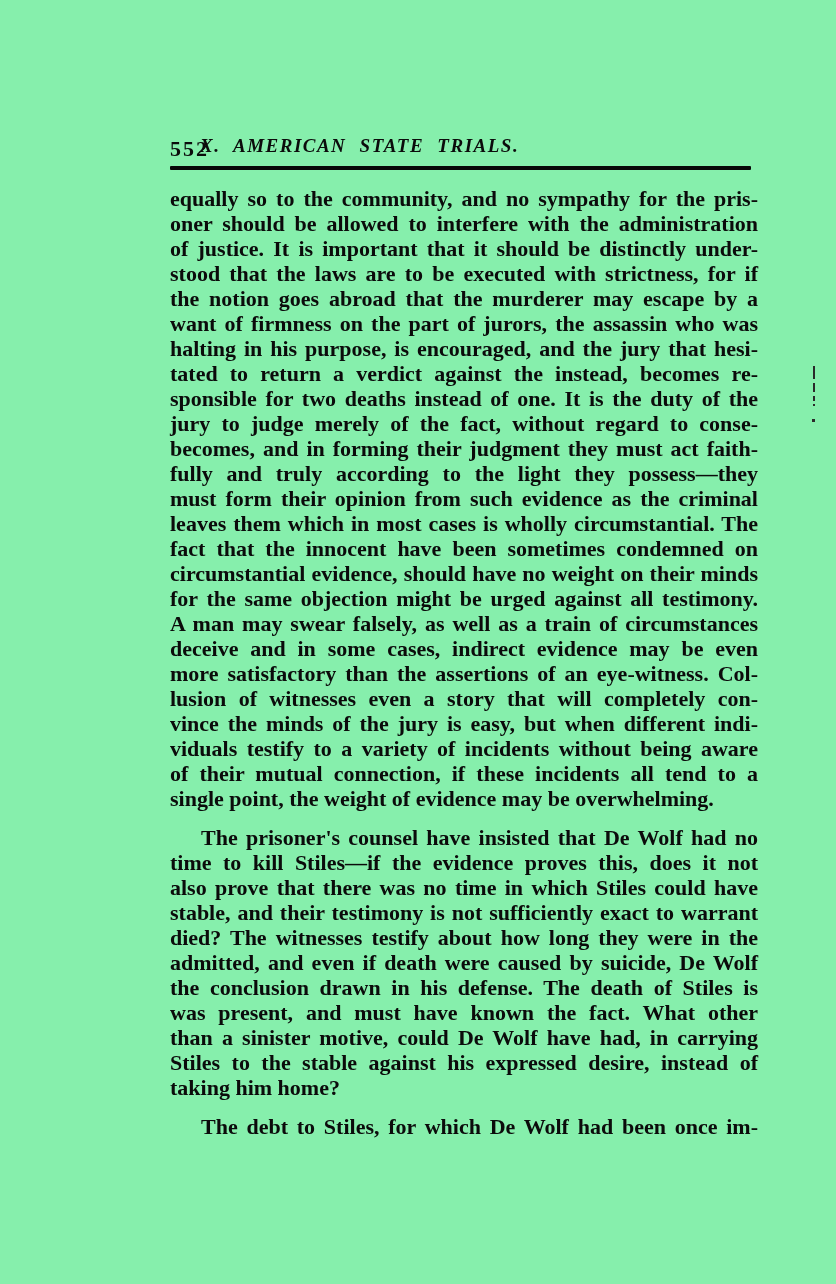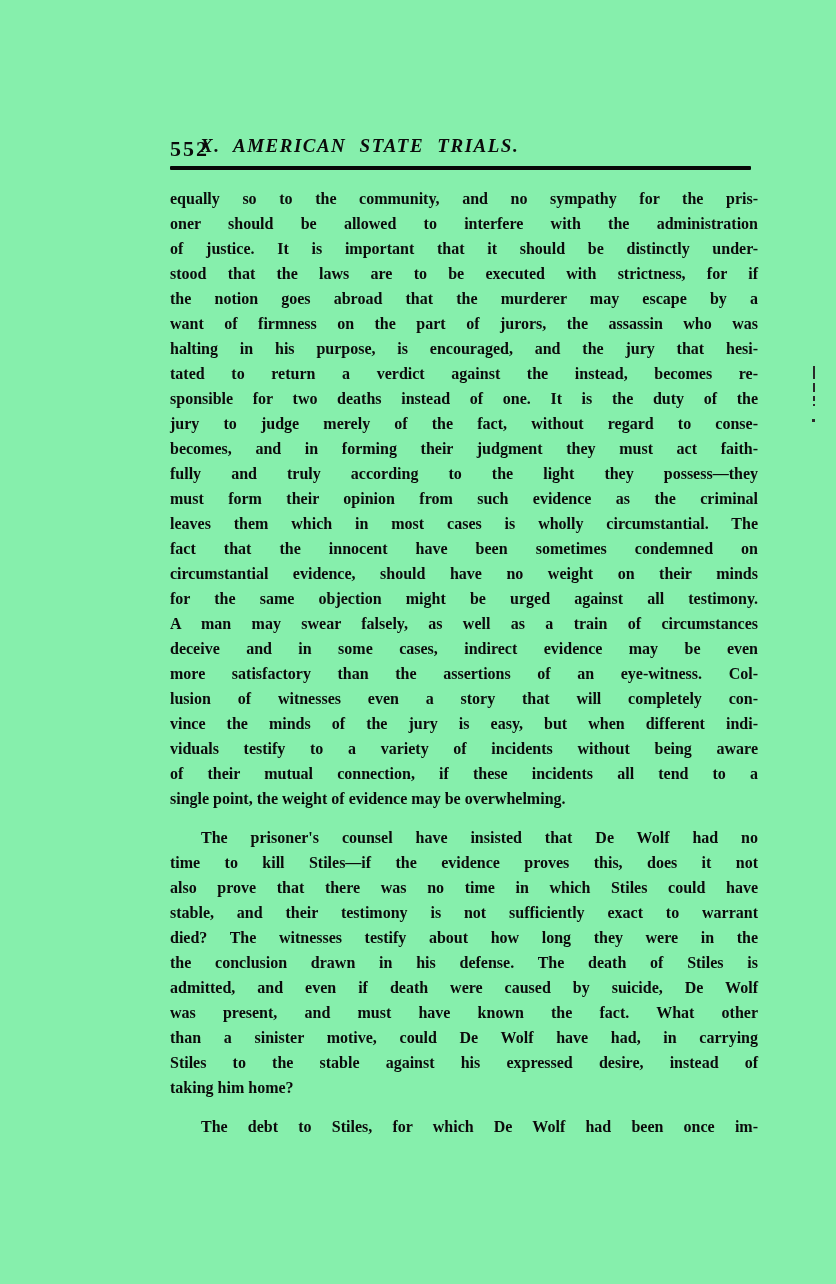--- a/index.html
+++ b/index.html
@@ -49,21 +49,21 @@
     width: 581px;
     height: 4px;
     background: #080808;
     border-radius: 1px;
   }
   .page-body {
     position: absolute;
     top: 186px;
     left: 170px;
     width: 588px;
-    font-size: 16px;
+    font-size: 22px;
     font-weight: bold;
     line-height: 25px;
   }
   .paragraph { margin: 0; }
   .paragraph:not(:first-child) { margin-top: 14px; }
   .line {
     height: 25px;
     white-space: nowrap;
     text-align: justify;
     text-align-last: left;
@@ -133,22 +133,22 @@
         <div class="line just">viduals testify to a variety of incidents without being aware</div>
         <div class="line just">of their mutual connection, if these incidents all tend to a</div>
         <div class="line">single point, the weight of evidence may be overwhelming.</div>
       </div>
       <div class="paragraph">
         <div class="line indent just">The prisoner's counsel have insisted that De Wolf had no</div>
         <div class="line just">time to kill Stiles—if the evidence proves this, does it not</div>
         <div class="line just">also prove that there was no time in which Stiles could have</div>
         <div class="line just">stable, and their testimony is not sufficiently exact to warrant</div>
         <div class="line just">died?  The witnesses testify about how long they were in the</div>
+        <div class="line just">admitted, and even if death were caused by suicide, De Wolf</div>
         <div class="line just">the conclusion drawn in his defense.  The death of Stiles is</div>
-        <div class="line just">admitted, and even if death were caused by suicide, De Wolf</div>
         <div class="line just">was present, and must have known the fact.  What other</div>
         <div class="line just">than a sinister motive, could De Wolf have had, in carrying</div>
         <div class="line just">Stiles to the stable against his expressed desire, instead of</div>
         <div class="line">taking him home?</div>
       </div>
       <div class="paragraph">
         <div class="line indent just">The debt to Stiles, for which De Wolf had been once im-</div>
       </div>
     </main>
 

